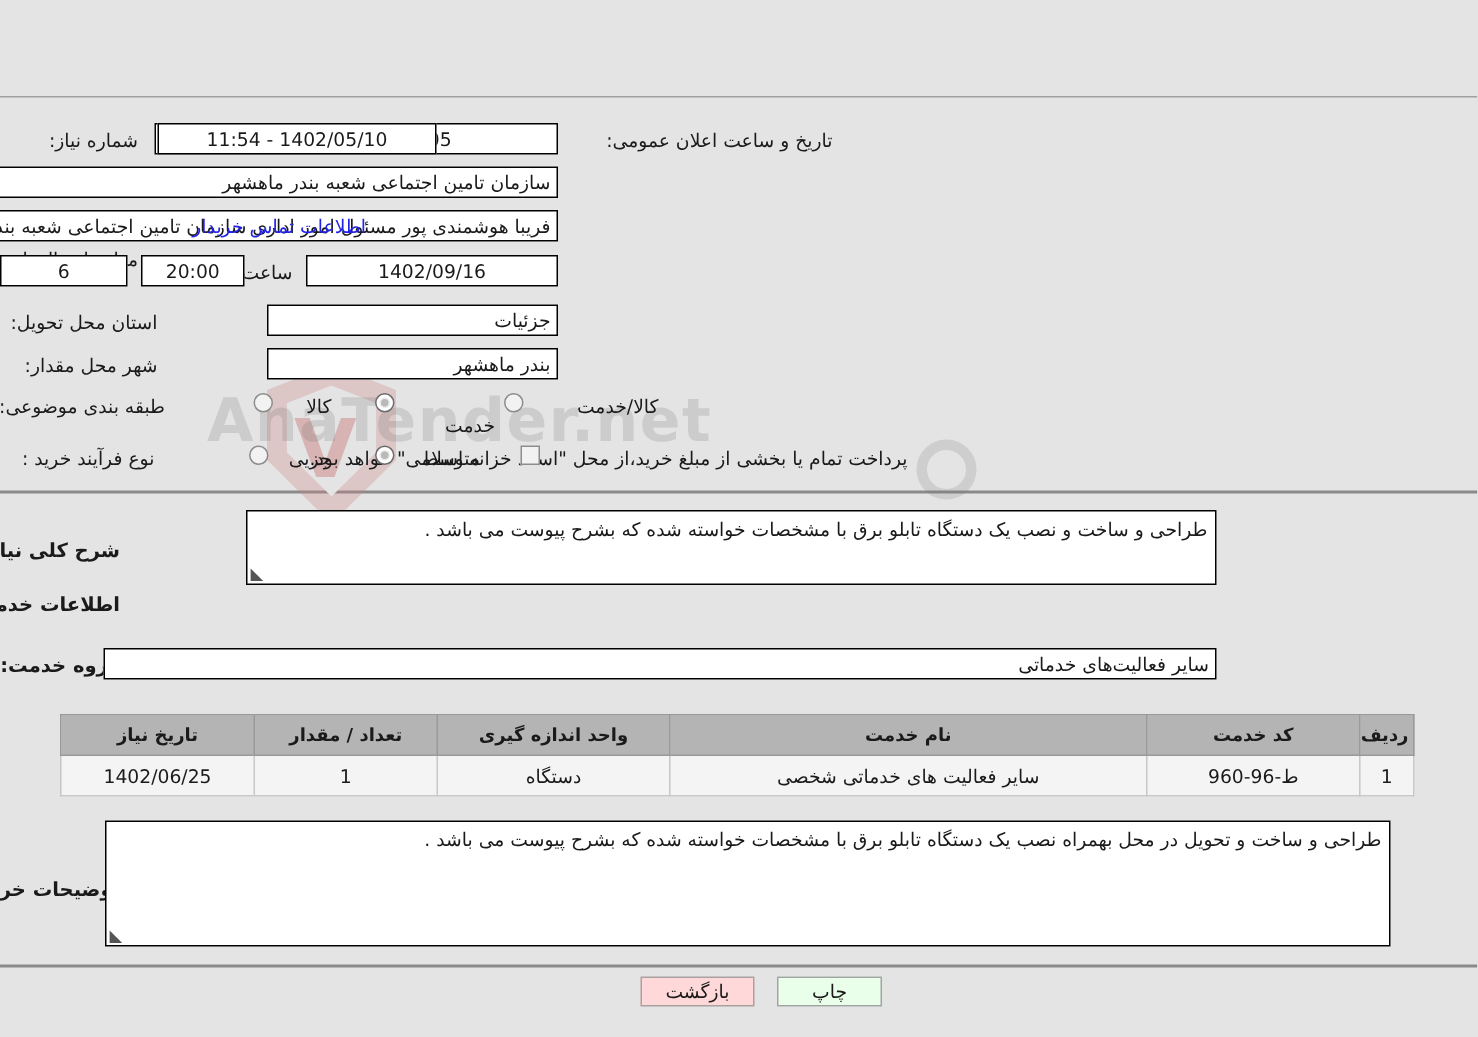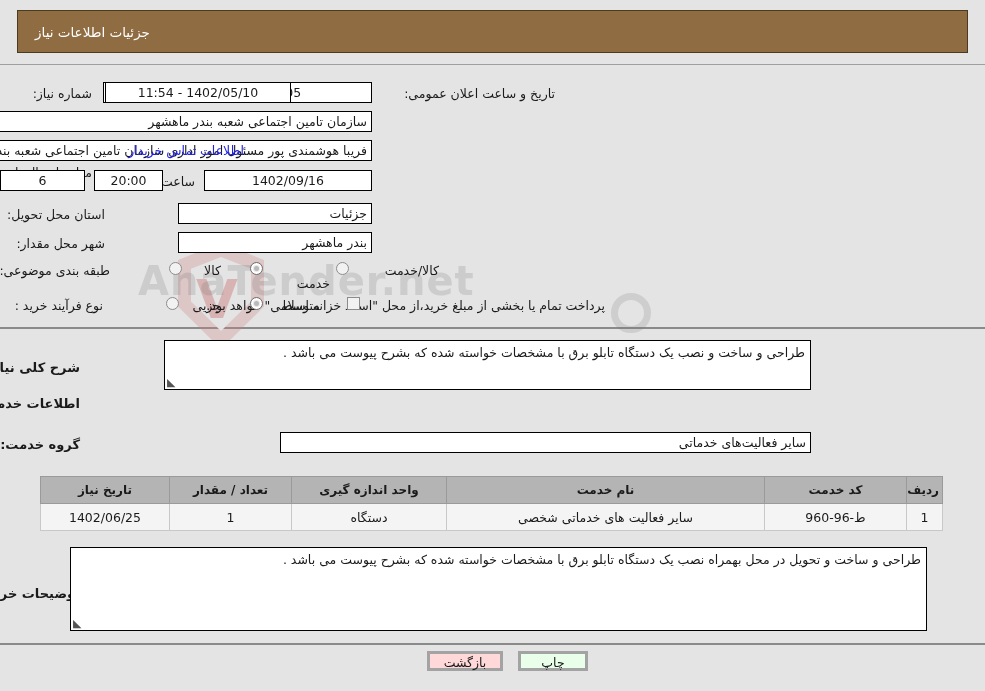--- a/index.html
+++ b/index.html
@@ -250,21 +250,21 @@
     border: 1px solid #c8c8c8;
     height: 26px;
     text-align: center;
     padding: 0 3px;
   }
 
   
   .btn {
     position: absolute;
     box-sizing: border-box;
-    border: 3px solid #a3a3a3;
+    border: 1px solid #a3a3a3;
     font-size: 12.5px;
     color: #1a1a1a;
     height: 20px;
     line-height: 18px;
     text-align: center;
     cursor: pointer;
     z-index: 25;
     font-family: "DejaVu Sans", "Liberation Sans", sans-serif;
   }
   .btn.print  { background: #eaffea; width: 70px; left: 518px; top: 651px; }
@@ -275,23 +275,20 @@
 
 <div id="root">
 
   <div class="watermark">
     <div class="wm-shield"></div>
     <div class="wm-v">V</div>
     <div class="wm-text">AnaTender.net</div>
     <div class="wm-dot"></div>
   </div>
 
-  <div class="titlebar">
-    <span class="t">جزئیات اطلاعات نیاز</span>
-  </div>
 
   <div class="panel panel-top"></div>
 
   <div class="lbl" style="right:893px; top:86px;">شماره نیاز:</div>
   <div class="fld center" style="right:613px; top:82px; width:269px;">1102090427000005</div>
 
   <div class="lbl" style="right:430px; top:86px;">تاریخ و ساعت اعلان عمومی:</div>
   <div class="fld center" style="right:694px; left:98px; top:82px; width:186px;">1402/05/10 - 11:54</div>
 
   <div class="lbl" style="right:880px; top:115px;">نام دستگاه خریدار:</div>
@@ -335,21 +332,21 @@
 
   <div class="lbl bold" style="right:905px; top:360px; font-size:13px;">شرح کلی نیاز:</div>
   <div class="ta" style="right:174px; left:164px; top:340px; width:null; height:50px;">
     <span>طراحی و ساخت و نصب یک  دستگاه تابلو برق با مشخصات خواسته شده که بشرح پیوست می باشد .</span>
     <span class="grip">◢</span>
   </div>
 
   <div class="lbl bold" style="right:905px; top:396px; font-size:13px;">اطلاعات خدمات مورد نیاز</div>
 
   <div class="lbl bold" style="right:905px; top:437px; font-size:13px;">گروه خدمت:</div>
-  <div class="fld right" style="right:174px; top:432px; width:531px;">سایر فعالیت‌های خدماتی</div>
+  <div class="fld right" style="right:174px; top:432px; width:742px;">سایر فعالیت‌های خدماتی</div>
 
   <div class="tblwrap">
     <table class="grid">
       <colgroup>
         <col style="width:36px">
         <col style="width:142px">
         <col style="width:318px">
         <col style="width:155px">
         <col style="width:122px">
         <col style="width:129px">

